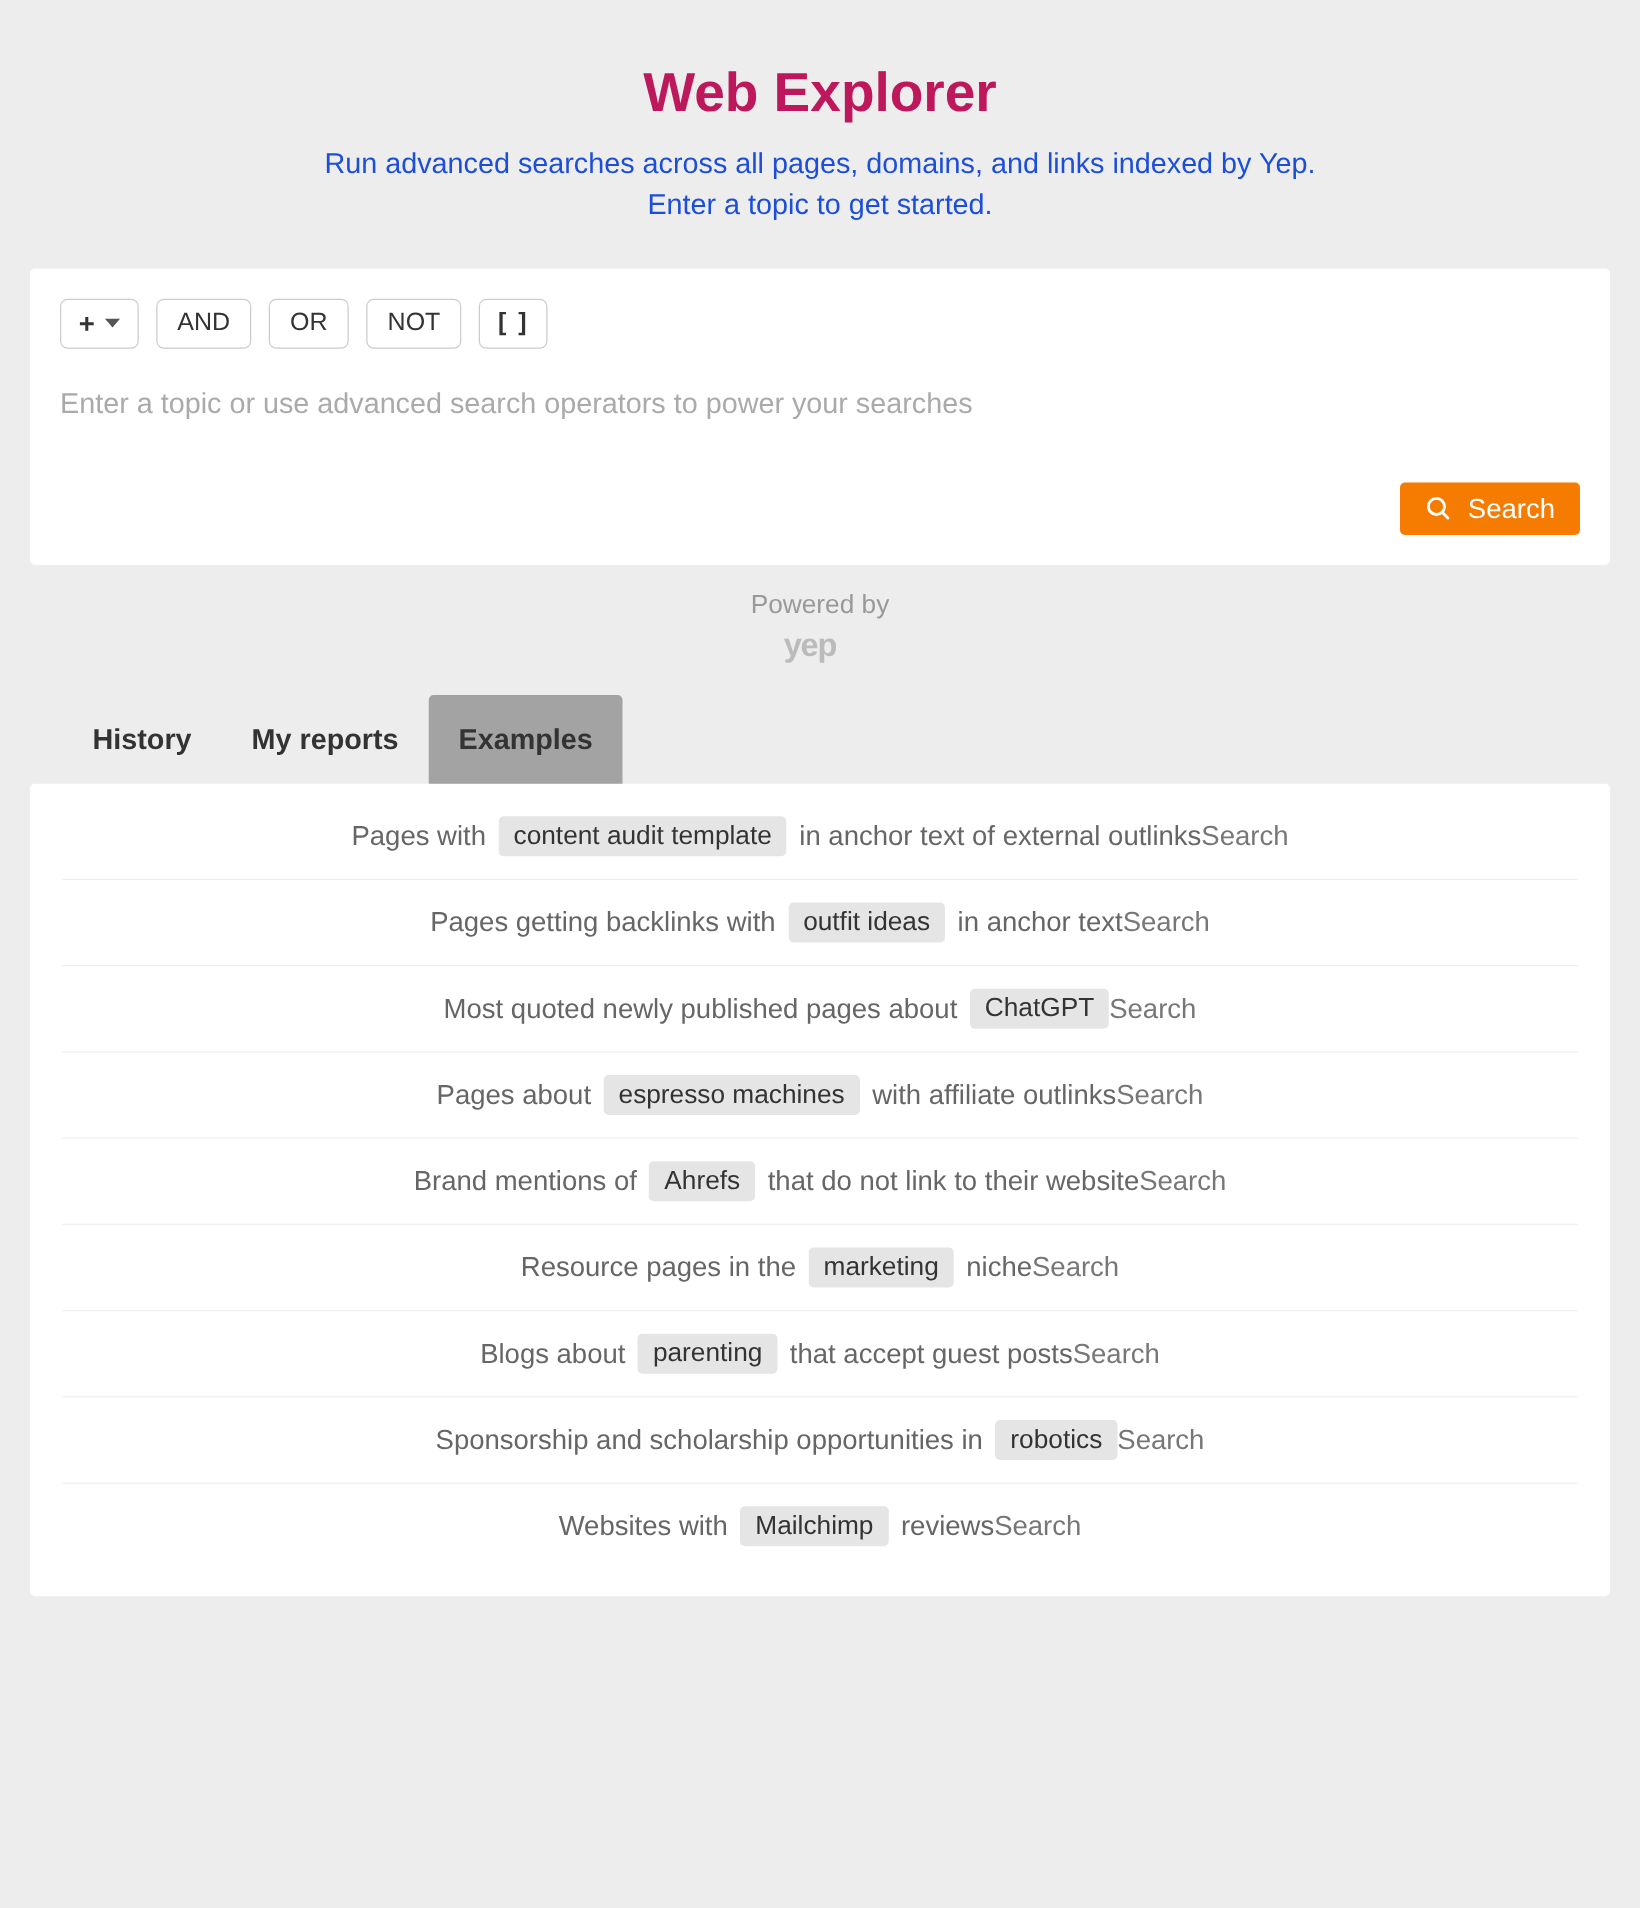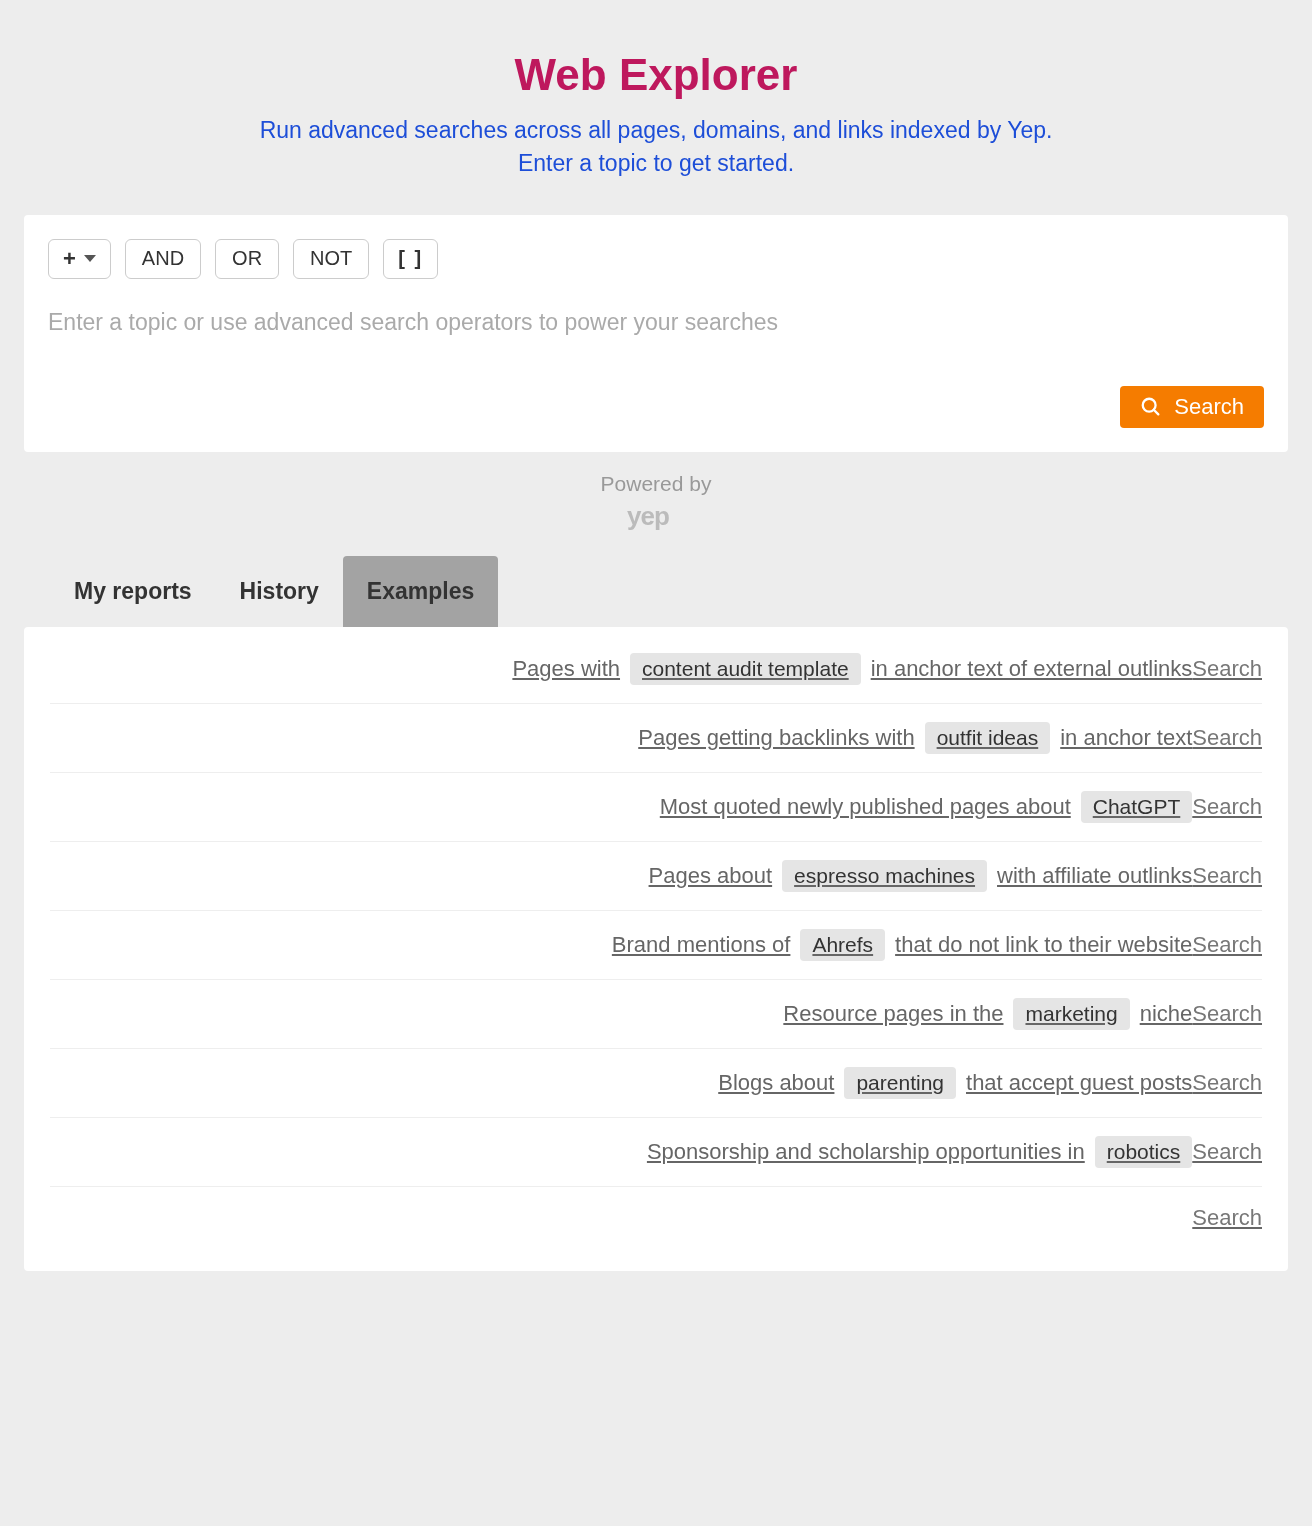--- a/index.html
+++ b/index.html
@@ -118,26 +118,25 @@
       border-radius: 4px 4px 0 0;
     }
     .examples-card {
       background: #fff;
       border-radius: 4px;
       padding: 8px 26px 22px 26px;
     }
     .example-row {
       display: flex;
       align-items: center;
-      justify-content: flex-end;
+      justify-content: center;
       padding: 18px 0;
       border-bottom: 1px solid #eee;
       font-size: 22px;
       color: #666;
-      text-decoration: underline;
     }
     .example-row:last-child { border-bottom: none; }
     .example-text { display: flex; align-items: center; flex-wrap: wrap; gap: 10px; }
     .highlight {
       background: #e5e5e5;
       color: #333;
       padding: 4px 12px;
       border-radius: 4px;
       font-size: 21px;
     }
@@ -184,22 +183,22 @@
 <div class="powered-by">
   <span>Powered by</span>
   <span class="yep-logo">
     <svg width="58" height="30" viewBox="0 0 58 30">
       <text x="0" y="23" font-family="Arial Black, Arial, sans-serif" font-size="26" font-weight="900" fill="#bbb" letter-spacing="-1">yep</text>
     </svg>
   </span>
 </div>
 
 <div class="tabs">
+  <div class="tab">History</div>
   <div class="tab">My reports</div>
-  <div class="tab">History</div>
   <div class="tab active">Examples</div>
 </div>
 
 <div class="examples-card">
   <div class="example-row">
     <div class="example-text">
       <span>Pages with</span>
       <span class="highlight">content audit template</span>
       <span>in anchor text of external outlinks</span>
     </div>
@@ -255,15 +254,20 @@
   </div>
   <div class="example-row">
     <div class="example-text">
       <span>Sponsorship and scholarship opportunities in</span>
       <span class="highlight">robotics</span>
 
     </div>
     <span class="row-search">Search</span>
   </div>
   <div class="example-row">
+    <div class="example-text">
+      <span>Websites with</span>
+      <span class="highlight">Mailchimp</span>
+      <span>reviews</span>
+    </div>
     <span class="row-search">Search</span>
   </div>
 </div>
 
 </body></html>

